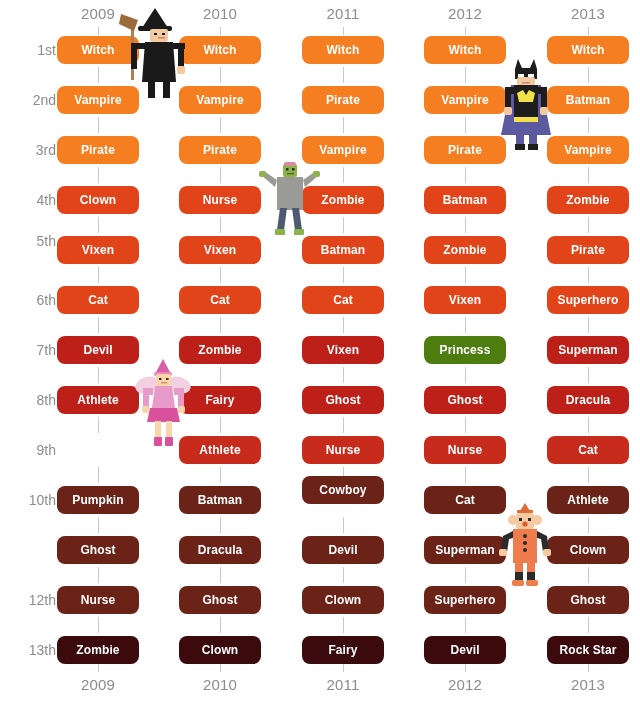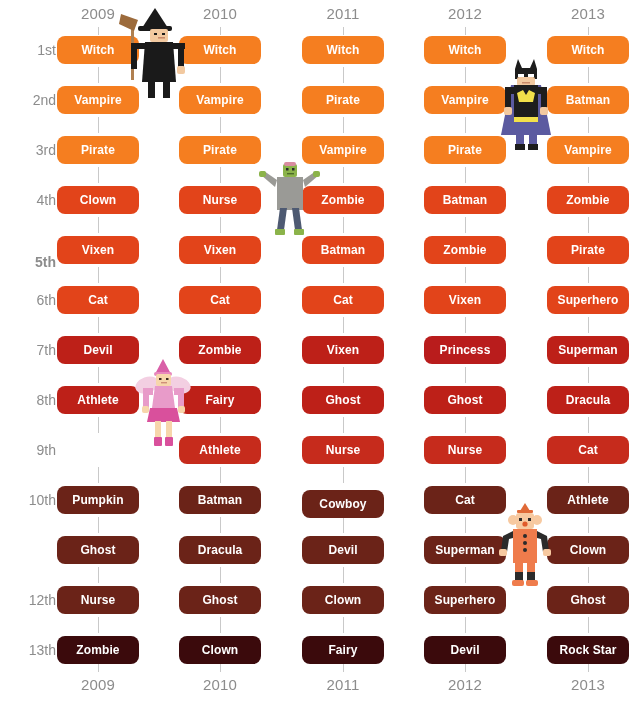--- a/index.html
+++ b/index.html
@@ -85,21 +85,21 @@
     <div class="tick" style="left: 465px; top: 27px; height: 8px;"></div>
     <div class="tick" style="left: 465px; top: 664px; height: 8px;"></div>
     <div class="year-label year-top" style="left: 543px;">2013</div>
     <div class="year-label year-bottom" style="left: 543px;">2013</div>
     <div class="tick" style="left: 588px; top: 27px; height: 8px;"></div>
     <div class="tick" style="left: 588px; top: 664px; height: 8px;"></div>
     <div class="rank-label" style="top: 42px;">1st</div>
     <div class="rank-label" style="top: 92px;">2nd</div>
     <div class="rank-label" style="top: 142px;">3rd</div>
     <div class="rank-label" style="top: 192px;">4th</div>
-    <div class="rank-label" style="top: 254px; font-weight: bold;">5th</div>
+    <div class="rank-label" style="top: 233px;">5th</div>
     <div class="rank-label" style="top: 292px;">6th</div>
     <div class="rank-label" style="top: 342px;">7th</div>
     <div class="rank-label" style="top: 392px;">8th</div>
     <div class="rank-label" style="top: 442px;">9th</div>
     <div class="rank-label" style="top: 492px;">10th</div>
     <div class="rank-label" style="top: 542px; padding-left: 39px;">11th</div>
     <div class="rank-label" style="top: 592px;">12th</div>
     <div class="rank-label" style="top: 642px;">13th</div>
     <div class="tick" style="left: 98px; top: 67px; height: 16px;"></div>
     <div class="tick" style="left: 98px; top: 117px; height: 16px;"></div>
@@ -188,31 +188,31 @@
     <div class="pill" title="2010 #13th: Clown" style="left: 179px; top: 636px; background: rgb(59, 10, 12);">Clown</div>
     <div class="pill" title="2011 #1st: Witch" style="left: 302px; top: 36px; background: rgb(245, 126, 32);">Witch</div>
     <div class="pill" title="2011 #2nd: Pirate" style="left: 302px; top: 86px; background: rgb(245, 126, 32);">Pirate</div>
     <div class="pill" title="2011 #3rd: Vampire" style="left: 302px; top: 136px; background: rgb(245, 126, 32);">Vampire</div>
     <div class="pill" title="2011 #4th: Zombie" style="left: 302px; top: 186px; background: rgb(226, 68, 26);">Zombie</div>
     <div class="pill" title="2011 #5th: Batman" style="left: 302px; top: 236px; background: rgb(226, 68, 26);">Batman</div>
     <div class="pill" title="2011 #6th: Cat" style="left: 302px; top: 286px; background: rgb(226, 68, 26);">Cat</div>
     <div class="pill" title="2011 #7th: Vixen" style="left: 302px; top: 336px; background: rgb(189, 32, 24);">Vixen</div>
     <div class="pill" title="2011 #8th: Ghost" style="left: 302px; top: 386px; background: rgb(189, 32, 24);">Ghost</div>
     <div class="pill" title="2011 #9th: Nurse" style="left: 302px; top: 436px; background: rgb(198, 43, 28);">Nurse</div>
-    <div class="pill" title="2011 #10th: Cowboy" style="left: 302px; top: 490px; background: rgb(107, 35, 24);">Cowboy</div>
+    <div class="pill" title="2011 #10th: Cowboy" style="left: 302px; top: 476px; background: rgb(107, 35, 24);">Cowboy</div>
     <div class="pill" title="2011 #11th: Devil" style="left: 302px; top: 536px; background: rgb(107, 35, 24);">Devil</div>
     <div class="pill" title="2011 #12th: Clown" style="left: 302px; top: 586px; background: rgb(107, 35, 24);">Clown</div>
     <div class="pill" title="2011 #13th: Fairy" style="left: 302px; top: 636px; background: rgb(59, 10, 12);">Fairy</div>
     <div class="pill" title="2012 #1st: Witch" style="left: 424px; top: 36px; background: rgb(245, 126, 32);">Witch</div>
     <div class="pill" title="2012 #2nd: Vampire" style="left: 424px; top: 86px; background: rgb(245, 126, 32);">Vampire</div>
     <div class="pill" title="2012 #3rd: Pirate" style="left: 424px; top: 136px; background: rgb(245, 126, 32);">Pirate</div>
     <div class="pill" title="2012 #4th: Batman" style="left: 424px; top: 186px; background: rgb(226, 68, 26);">Batman</div>
     <div class="pill" title="2012 #5th: Zombie" style="left: 424px; top: 236px; background: rgb(226, 68, 26);">Zombie</div>
     <div class="pill" title="2012 #6th: Vixen" style="left: 424px; top: 286px; background: rgb(226, 68, 26);">Vixen</div>
-    <div class="pill" title="2012 #7th: Princess" style="left: 424px; top: 336px; background: #b91c1c;">Princess</div>
+    <div class="pill" title="2012 #7th: Princess" style="left: 424px; top: 336px; background: #4d7c0f;">Princess</div>
     <div class="pill" title="2012 #8th: Ghost" style="left: 424px; top: 386px; background: rgb(189, 32, 24);">Ghost</div>
     <div class="pill" title="2012 #9th: Nurse" style="left: 424px; top: 436px; background: rgb(198, 43, 28);">Nurse</div>
     <div class="pill" title="2012 #10th: Cat" style="left: 424px; top: 486px; background: rgb(107, 35, 24);">Cat</div>
     <div class="pill" title="2012 #11th: Superman" style="left: 424px; top: 536px; background: rgb(107, 35, 24);">Superman</div>
     <div class="pill" title="2012 #12th: Political" style="left: 424px; top: 586px; background: rgb(107, 35, 24);">Superhero</div>
     <div class="pill" title="2012 #13th: Devil" style="left: 424px; top: 636px; background: rgb(59, 10, 12);">Devil</div>
     <div class="pill" title="2013 #1st: Witch" style="left: 547px; top: 36px; background: rgb(245, 126, 32);">Witch</div>
     <div class="pill" title="2013 #2nd: Batman" style="left: 547px; top: 86px; background: rgb(245, 126, 32);">Batman</div>
     <div class="pill" title="2013 #3rd: Vampire" style="left: 547px; top: 136px; background: rgb(245, 126, 32);">Vampire</div>
     <div class="pill" title="2013 #4th: Zombie" style="left: 547px; top: 186px; background: rgb(226, 68, 26);">Zombie</div>

